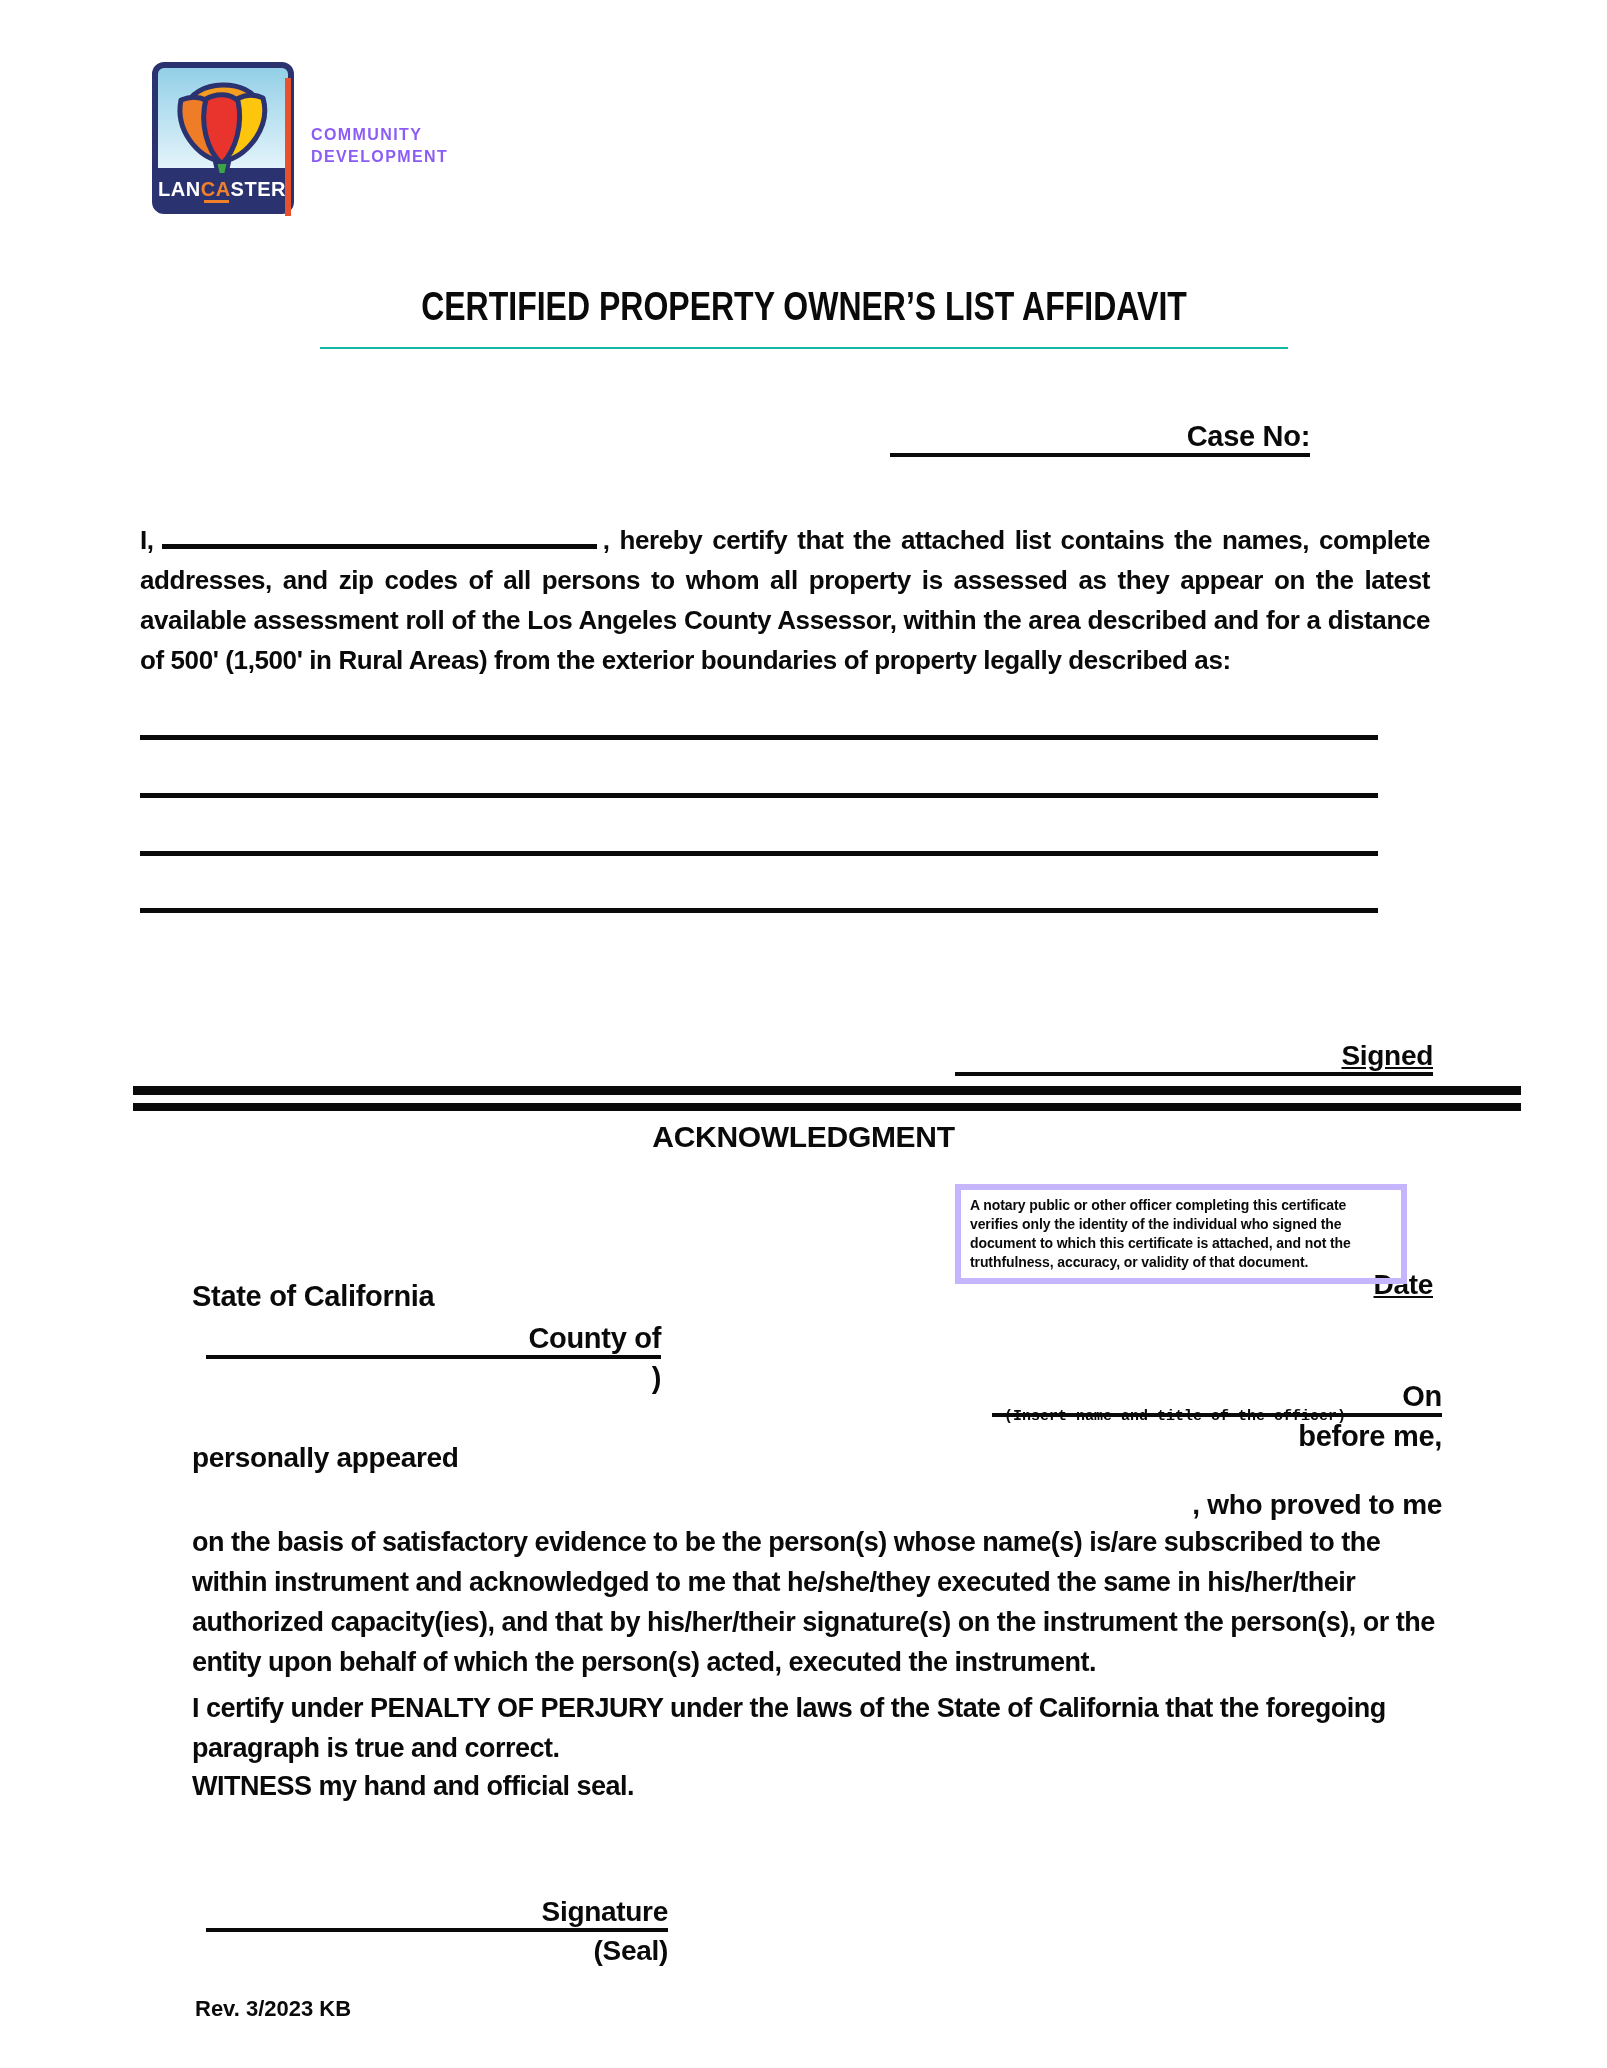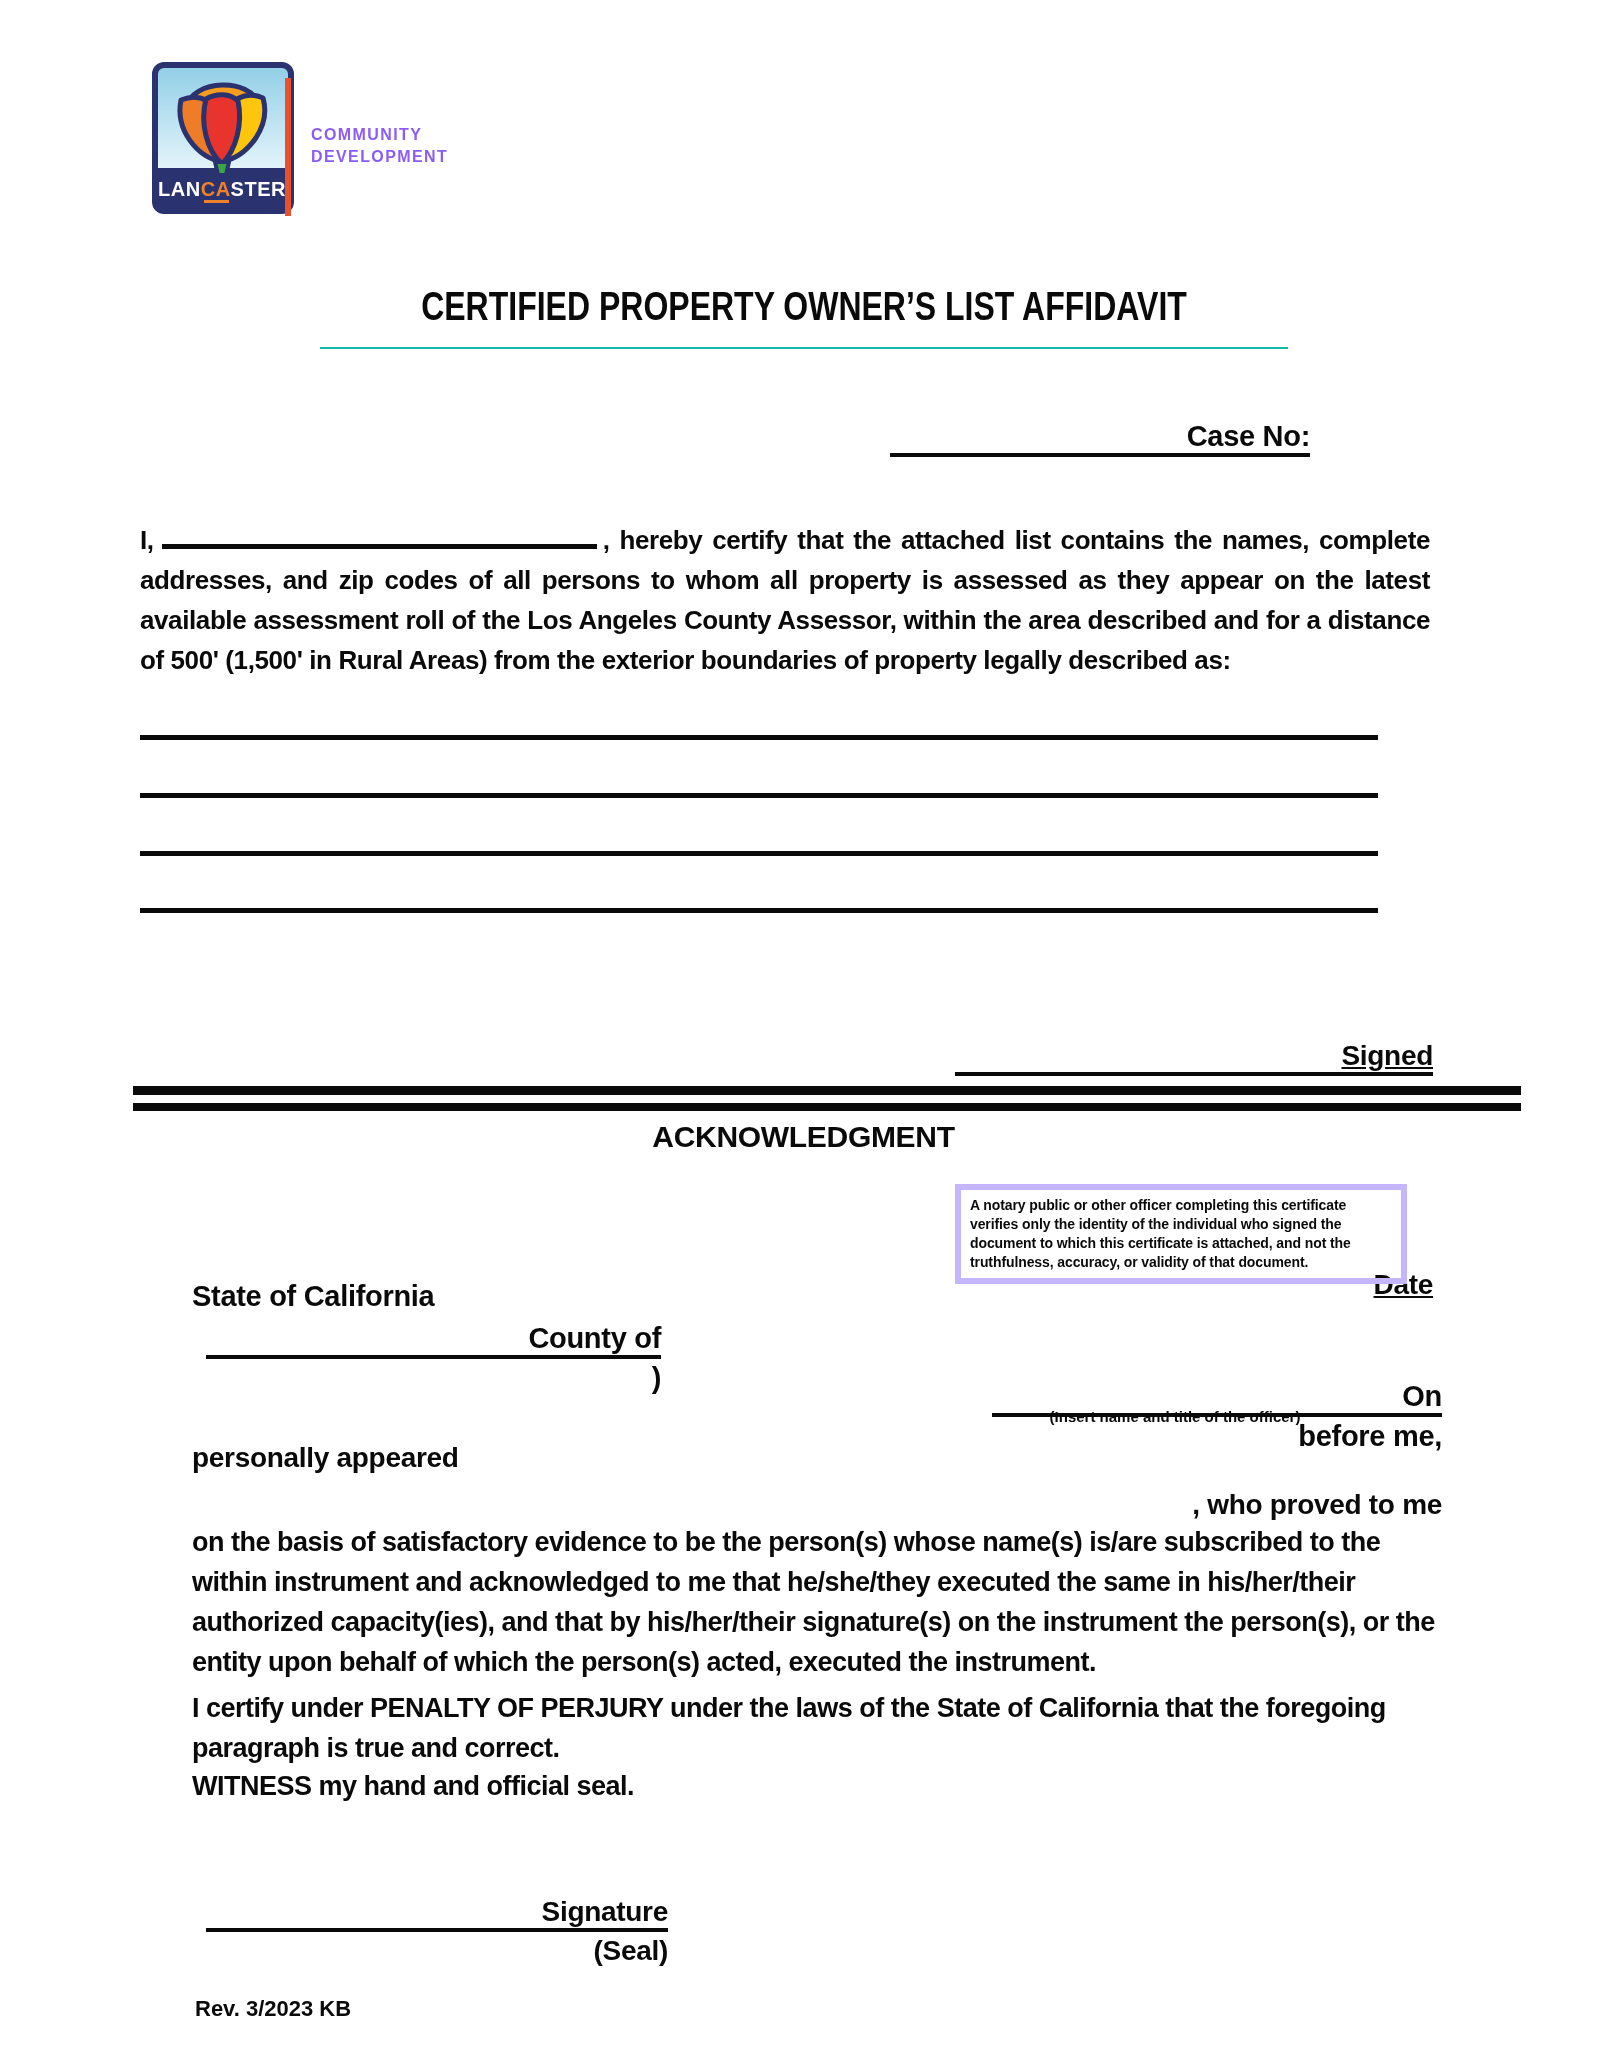--- a/index.html
+++ b/index.html
@@ -41,21 +41,21 @@
     position:absolute; left:0; top:1120px; width:1607px; text-align:center;
     font-size:30px; font-weight:800; letter-spacing:-0.3px;
   }
   .notary-box {
     position:absolute; left:955px; top:1184px; width:452px; box-sizing:border-box;
     border:6px solid #c4b5fd; padding:6px 9px;
     font-size:14px; font-weight:700; line-height:1.35; letter-spacing:-0.1px;
   }
   .officer-note {
     position:absolute; left:960px; top:1408px; width:430px; text-align:center;
-    font-size:15px; font-weight:700;
+    font-size:15px; font-weight:700;font-family:Liberation Mono, monospace;
   }
   .footer-rev { position:absolute; left:183px; top:1996px; font-size:22px; font-weight:700;margin-left:12px; }
   .abs { position:absolute; }
 </style>
 </head>
 <body>
 
 <div class="page">
 
   <div class="logo-box">

